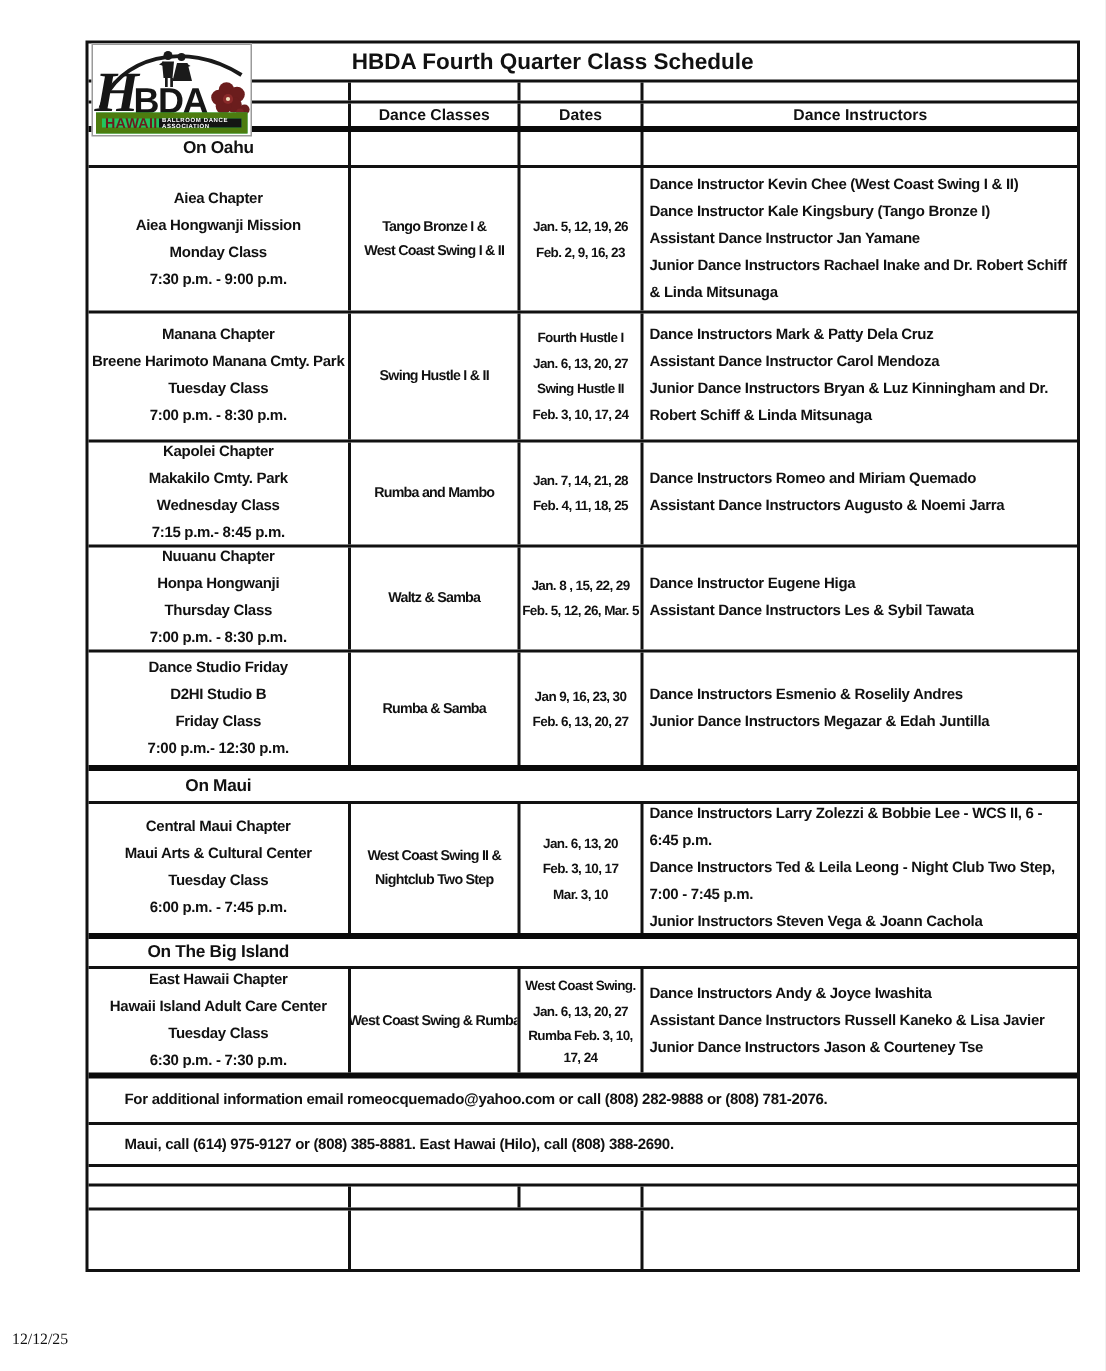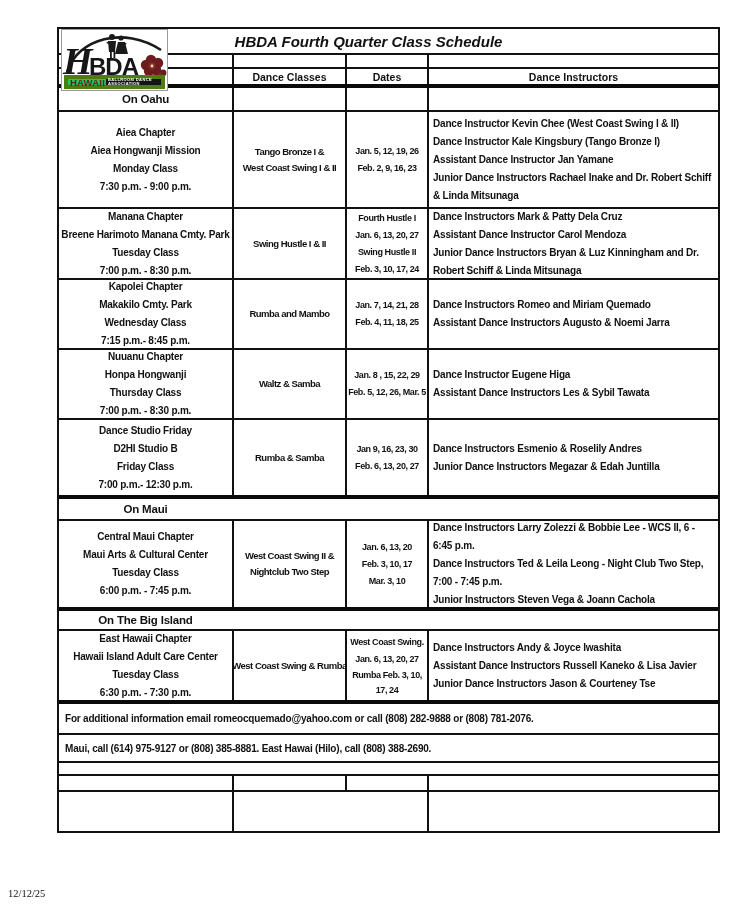--- a/index.html
+++ b/index.html
@@ -7,28 +7,28 @@
         font-family:"Liberation Sans",sans-serif;font-weight:bold;color:#111;}
   .tbl{position:absolute;left:57px;top:27px;width:663px;border:2px solid #111;box-sizing:border-box;background:#fff;}
   .row{display:grid;grid-template-columns:173px 113px 82px 1fr;box-sizing:border-box;border-bottom:2px solid #111;}
   .row.bb4{border-bottom:4px solid #0a0a0a;}
   .cell{box-sizing:border-box;display:flex;flex-direction:column;justify-content:center;align-items:center;text-align:center;overflow:hidden;}
   .bl{border-left:2px solid #111;}
   .chap{font-size:10px;line-height:18px;letter-spacing:-0.2px;}
   .cls{font-size:9.5px;line-height:16px;letter-spacing:-0.5px;white-space:nowrap;}
   .dts{font-size:9px;line-height:17px;letter-spacing:-0.4px;white-space:nowrap;}
   .instr{align-items:flex-start;text-align:left;padding:3px 4px;font-size:10px;line-height:18px;letter-spacing:-0.2px;}
-  .titlerow{height:26px;display:flex;align-items:center;justify-content:center;font-size:15px;padding-right:40px;border-bottom:2px solid #111;box-sizing:border-box;font-style:italic;}
+  .titlerow{height:26px;display:flex;align-items:center;justify-content:center;font-size:15px;padding-right:40px;border-bottom:2px solid #111;box-sizing:border-box;}
   .subtitlerow{height:23px;display:flex;align-items:center;justify-content:center;font-size:14px;padding-right:40px;border-bottom:2px solid #111;box-sizing:border-box;}
   .thinrow{height:14px;}
   .colsrow{height:19px;font-size:10.5px;}
   .colsrow .cell{justify-content:center;}
   .secrow{height:24px;display:grid;grid-template-columns:173px 113px 82px 1fr;box-sizing:border-box;border-bottom:2px solid #111;}
   .seclabel{display:flex;align-items:center;justify-content:center;font-size:11.5px;letter-spacing:-0.2px;}
-  .ftr{height:31px;display:flex;align-items:center;padding-left:6px;font-size:10px;letter-spacing:-0.2px;box-sizing:border-box;border-bottom:2px solid #111;}
+  .ftr{height:31px;display:flex;align-items:center;padding-left:24px;font-size:10px;letter-spacing:-0.2px;box-sizing:border-box;border-bottom:2px solid #111;}
   .emptyrow{height:13px;border-bottom:2px solid #111;box-sizing:border-box;}
   .thin4{height:16px;}
   .tallrow{height:39px;display:grid;grid-template-columns:173px 195px 1fr;box-sizing:border-box;}
   .datestamp{position:absolute;left:8px;top:888px;font-family:"Liberation Serif",serif;font-weight:normal;font-size:10.5px;color:#111;}
   
   .logo{position:absolute;left:61px;top:29px;width:107px;height:62px;background:#fff;border:1px solid #9a9a9a;box-sizing:border-box;}
   .logo svg{display:block;}
   .logostrip{position:absolute;left:2px;right:2px;bottom:1px;height:14px;display:flex;align-items:center;border:4px solid #4d7c0f;box-sizing:border-box;background:#22c55e;}
   .logo-hawaii{color:#6b1d1d;font-size:9.5px;letter-spacing:0.2px;padding:0 1px 0 2px;}
   .logo-blackbox{flex:1;background:#141414;color:#fff;height:100%;display:flex;flex-direction:column;justify-content:center;padding-left:2px;}
@@ -80,21 +80,21 @@
         <div>Feb. 2, 9, 16, 23</div>
       </div>
       <div class="cell instr bl">
         <div>Dance Instructor Kevin Chee (West Coast Swing I &amp; II)</div>
         <div>Dance Instructor Kale Kingsbury (Tango Bronze I)</div>
         <div>Assistant Dance Instructor Jan Yamane</div>
         <div>Junior Dance Instructors Rachael Inake and Dr. Robert Schiff &amp; Linda Mitsunaga</div>
       </div>
     </div>
 
-    <div class="row" style="height:71px">
+    <div class="row" style="height:86px">
       <div class="cell chap">
         <div>Manana Chapter</div>
         <div>Breene Harimoto Manana Cmty. Park</div>
         <div>Tuesday Class</div>
         <div>7:00 p.m. - 8:30 p.m.</div>
       </div>
       <div class="cell cls bl">
         <div>Swing Hustle I &amp; II</div>
       </div>
       <div class="cell dts bl">

